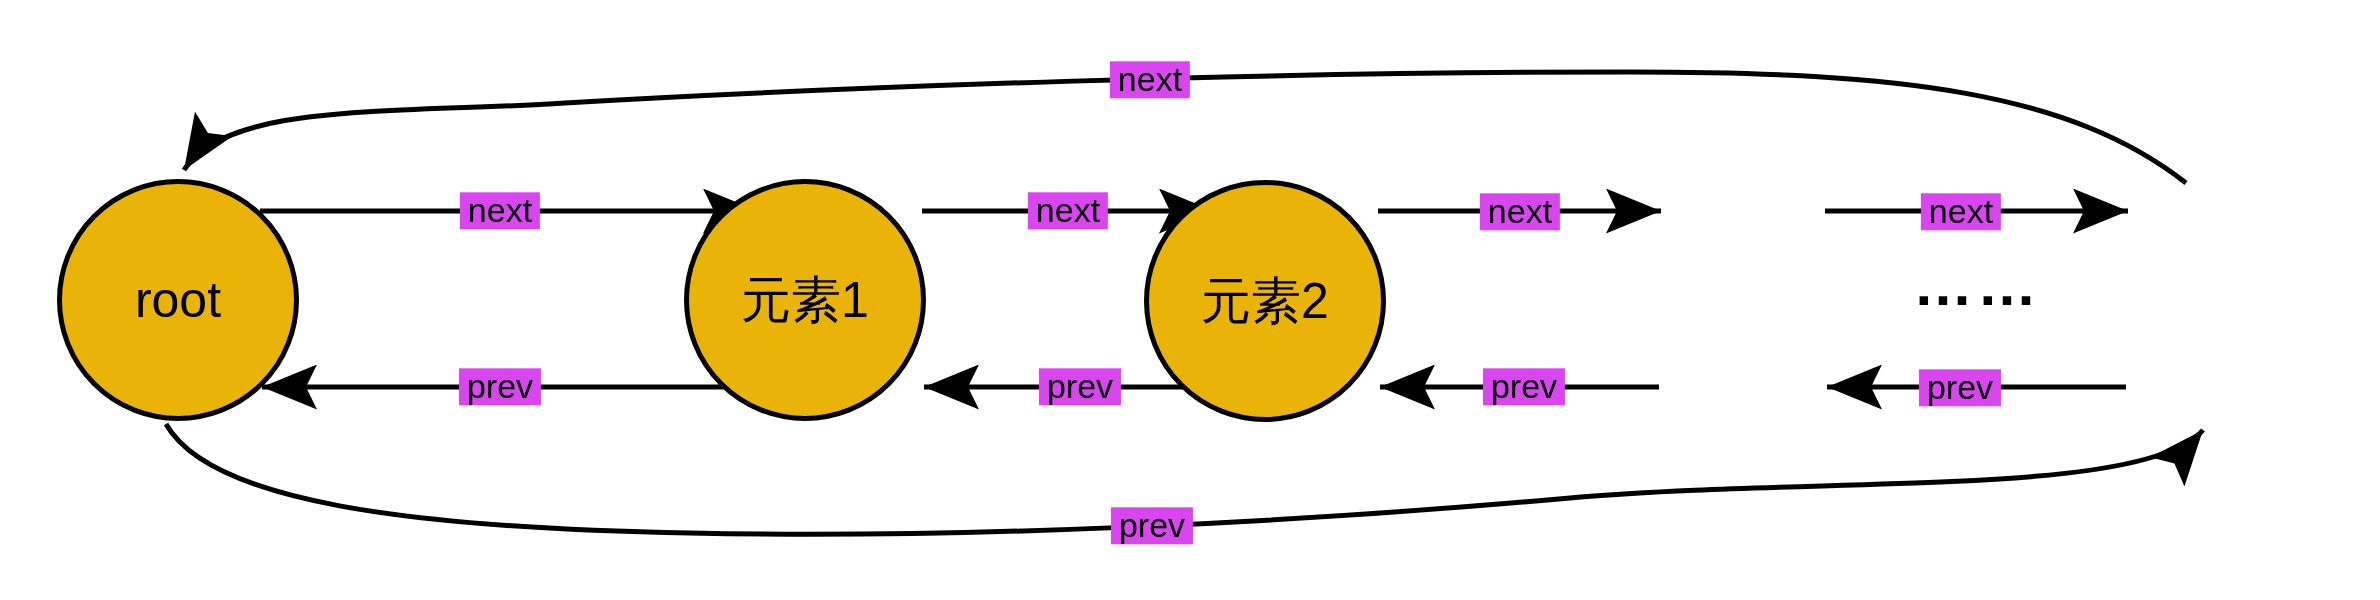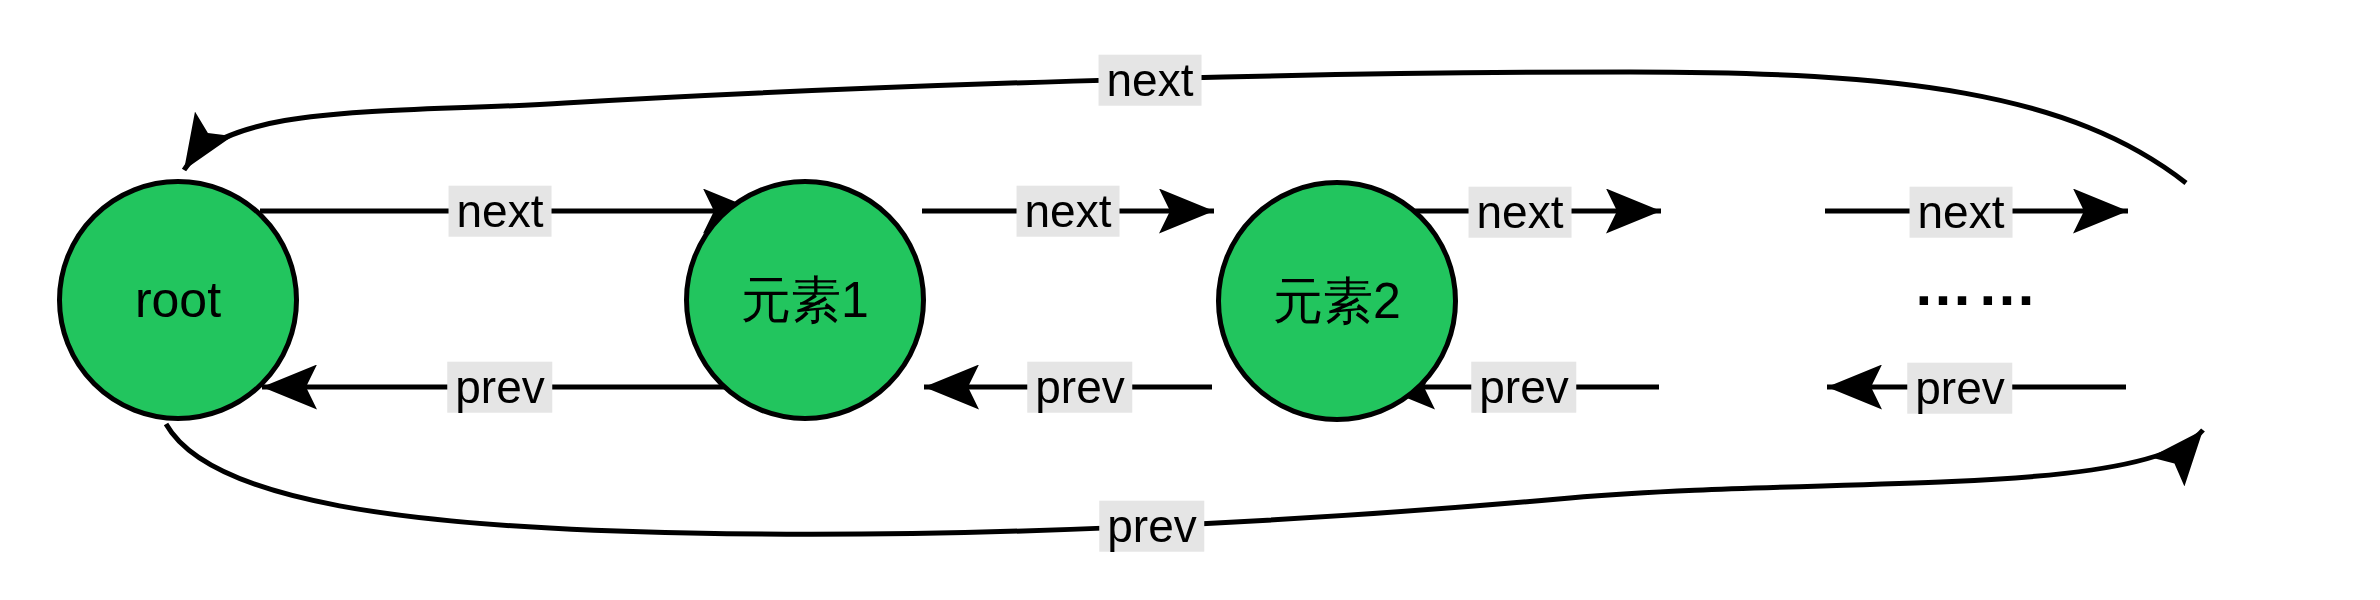--- a/index.html
+++ b/index.html
@@ -20,33 +20,33 @@
     left: 0;
     top: 0;
   }
   .node {
     position: absolute;
     width: 242px;
     height: 242px;
     box-sizing: border-box;
     border: 5px solid #000000;
     border-radius: 50%;
-    background: #22c55e;
+    background: #eab308;
     display: flex;
     align-items: center;
     justify-content: center;
     font-size: 50px;
     color: #000000;
   }
   .edge-label {
     position: absolute;
     transform: translate(-50%, -50%);
-    background: #e5e5e5;
+    background: #d946ef;
     padding: 0 8px;
-    font-size: 46px;
+    font-size: 34px;
     line-height: 1.1;
     color: #000000;
     white-space: nowrap;
   }
   .dots {
     position: absolute;
     transform: translate(-50%, -50%);
     font-size: 60px;
     font-weight: bold;
     letter-spacing: 4px;
@@ -80,21 +80,21 @@
 
     <path d="M166 424 C210 502 410 528 690 533 C965 539 1290 523 1570 498 C1820 476 2145 498 2203 430" fill="none" stroke="#000000" stroke-width="5" marker-end="url(#arrow)"></path>
   </svg>
 
   <div class="node" style="left:57px; top:179px;">
     <span>root</span>
   </div>
   <div class="node" style="left:684px; top:179px;">
     <span>元素1</span>
   </div>
-  <div class="node" style="left:1216px; top:180px;">
+  <div class="node" style="left:1144px; top:180px;">
     <span>元素2</span>
   </div>
 
   <div class="dots" style="left:1977px; top:284px;">……</div>
 
   <div class="edge-label" style="left:500px; top:211px;">next</div>
   <div class="edge-label" style="left:1068px; top:211px;">next</div>
   <div class="edge-label" style="left:1520px; top:212px;">next</div>
   <div class="edge-label" style="left:1961px; top:212px;">next</div>
   <div class="edge-label" style="left:1150px; top:80px;">next</div>

